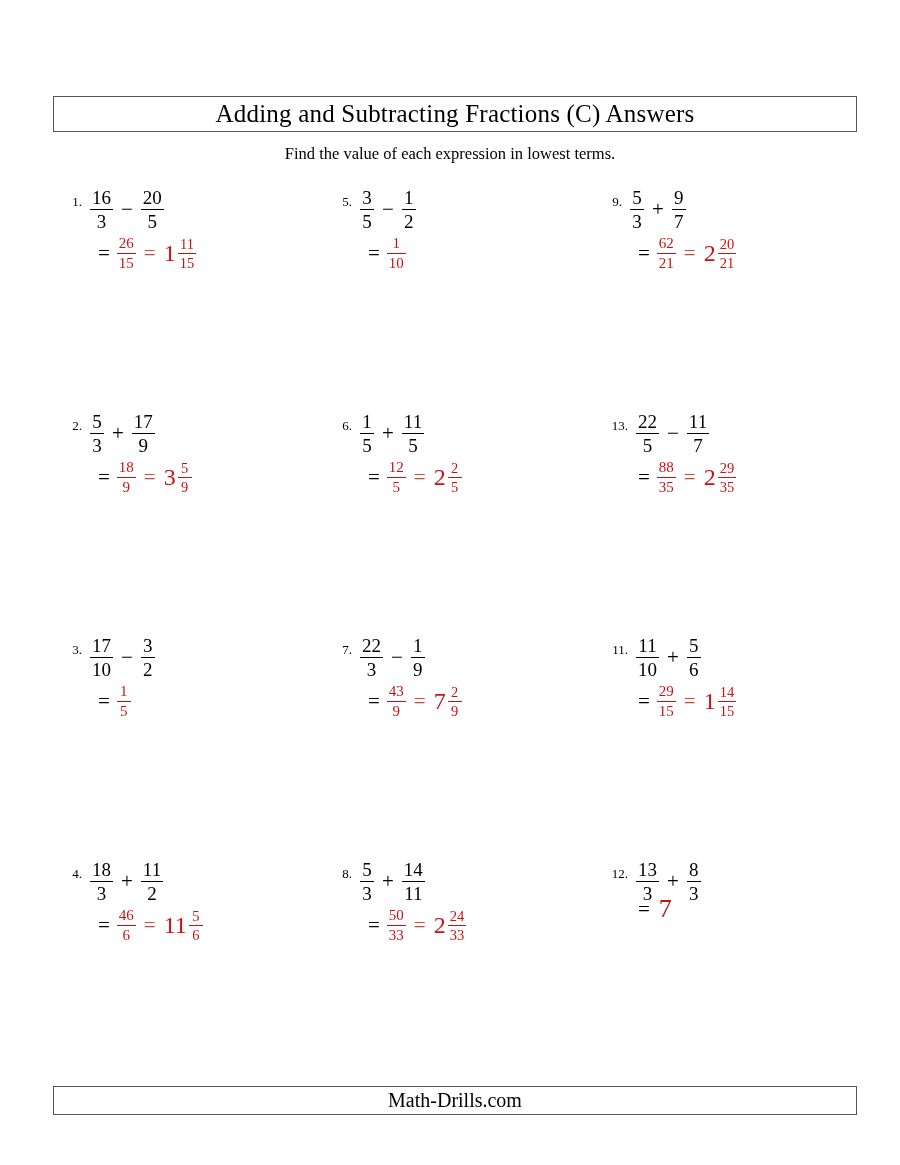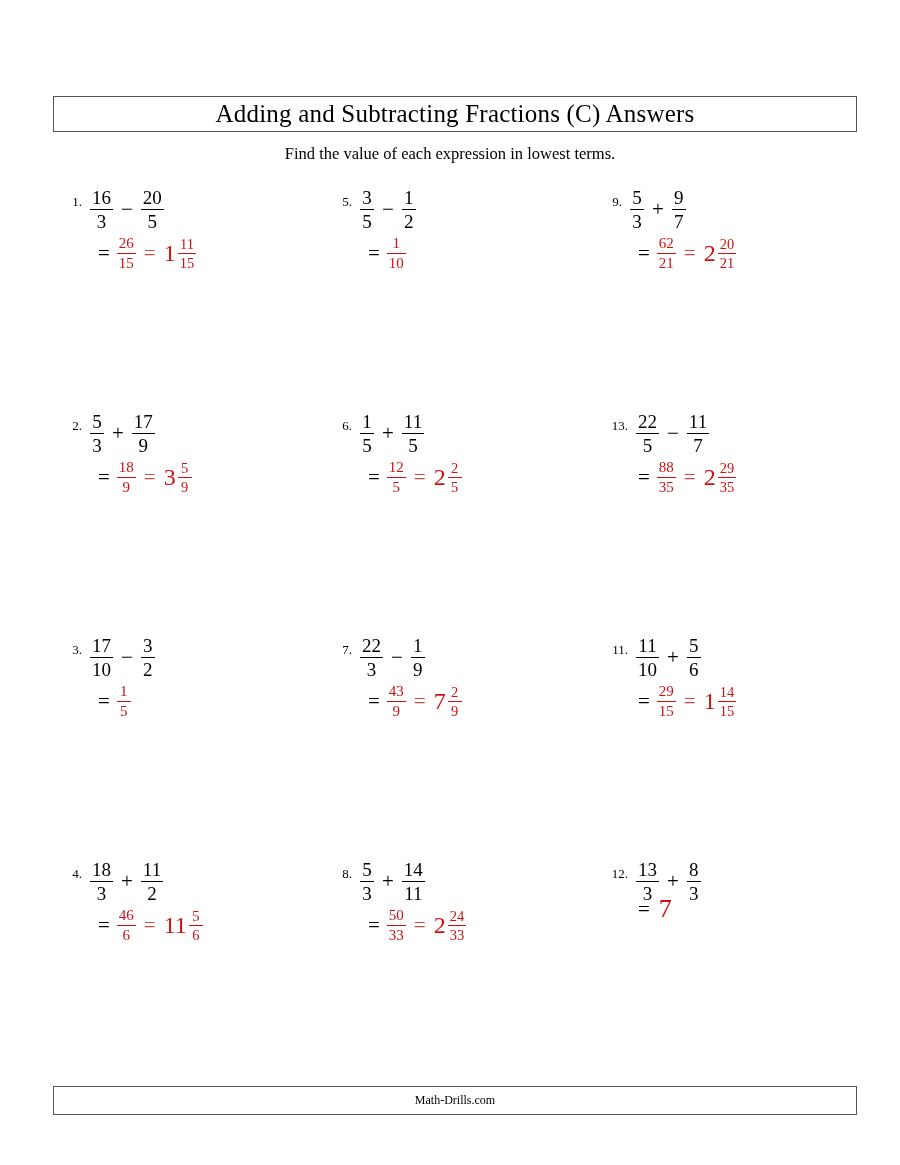--- a/index.html
+++ b/index.html
@@ -56,21 +56,21 @@
     left: 53px;
     top: 1086px;
     width: 804px;
     height: 29px;
     border: 1px solid #555555;
     display: flex;
     align-items: center;
     justify-content: center;
     background: #ffffff;
   }
-  .footer-text { font-size: 12px; }
+  .footer-text { font-size: 20px; }
 
   
   .grid {
     position: absolute;
     left: 0;
     top: 176px;
     width: 900px;
   }
   .row {
     display: flex;

